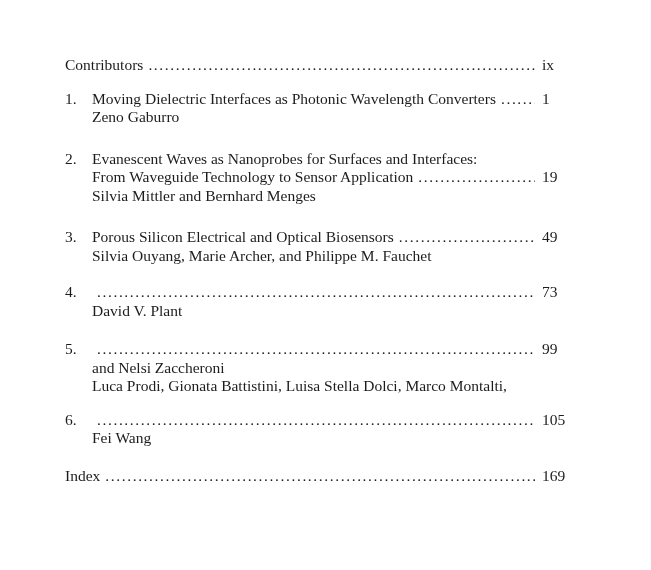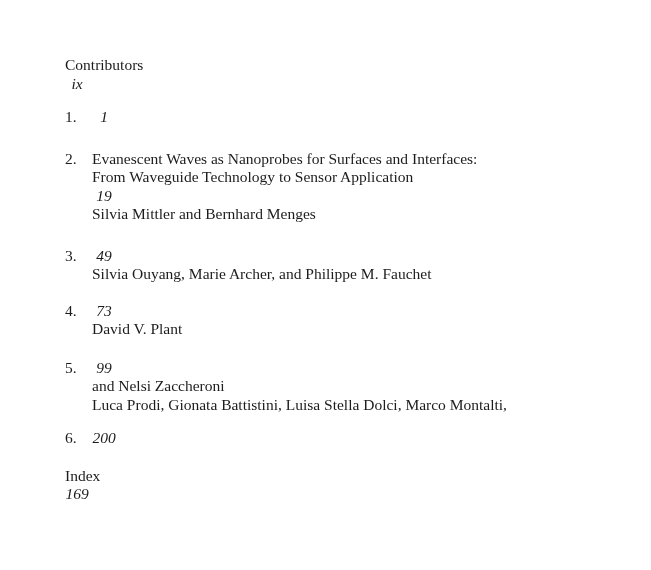--- a/index.html
+++ b/index.html
@@ -23,54 +23,56 @@
     .mb15 { margin-bottom: 15px; }
     .mb18 { margin-bottom: 18px; }
     .mb20 { margin-bottom: 20px; }
     .mb23 { margin-bottom: 23px; }
     .mb0  { margin-bottom: 8px; }
 
     .row { display: flex; }
     .num { flex: 0 0 27px; }
     .content { flex: 1 1 auto; min-width: 0; }
 
-    .lline { display: flex; align-items: baseline; flex-direction: column; }
+    .lline { display: flex; align-items: baseline; }
     .t { flex: 0 0 auto; white-space: nowrap; }
     .dots {
       flex: 1 1 0;
       min-width: 0;
       overflow: hidden;
       white-space: nowrap;
       letter-spacing: 1.6px;
       padding-left: 5px;
       margin-right: 7px;
     }
-    .pg { flex: 0 0 auto; min-width: 24px; text-align: center; font-style: italic; }
+    .pg { flex: 0 0 auto; min-width: 24px; text-align: left; }
   </style>
 </head>
 <body>
 
 <div class="page">
 
   <div class="block mb15">
     <div class="lline">
       <span class="t">Contributors</span>
       <span class="dots">....................................................................................................................................</span>
       <span class="pg">ix</span>
     </div>
   </div>
 
   <div class="block mb23">
     <div class="row">
       <span class="num">1.</span>
       <div class="content">
         <div class="lline">
+          <span class="t">Moving Dielectric Interfaces as Photonic Wavelength Converters</span>
           <span class="dots">....................................................................................................................................</span>
           <span class="pg">1</span>
         </div>
+        <div>Zeno Gaburro</div>
       </div>
     </div>
   </div>
 
   <div class="block mb23">
     <div class="row">
       <span class="num">2.</span>
       <div class="content">
         <div>Evanescent Waves as Nanoprobes for Surfaces and Interfaces:</div>
         <div class="lline">
@@ -81,20 +83,21 @@
         <div>Silvia Mittler and Bernhard Menges</div>
       </div>
     </div>
   </div>
 
   <div class="block mb18">
     <div class="row">
       <span class="num">3.</span>
       <div class="content">
         <div class="lline">
+          <span class="t">Porous Silicon Electrical and Optical Biosensors</span>
           <span class="dots">....................................................................................................................................</span>
           <span class="pg">49</span>
         </div>
         <div>Silvia Ouyang, Marie Archer, and Philippe M. Fauchet</div>
       </div>
     </div>
   </div>
 
   <div class="block mb20">
     <div class="row">
@@ -122,22 +125,23 @@
       </div>
     </div>
   </div>
 
   <div class="block">
     <div class="row">
       <span class="num">6.</span>
       <div class="content">
         <div class="lline">
           <span class="dots">....................................................................................................................................</span>
-          <span class="pg">200</span>
+          <span class="pg">105</span>
         </div>
+        <div>Fei Wang</div>
       </div>
     </div>
   </div>
 
   <div class="block mb0">
     <div class="lline">
       <span class="t">Index</span>
       <span class="dots">....................................................................................................................................</span>
       <span class="pg">169</span>
     </div>

